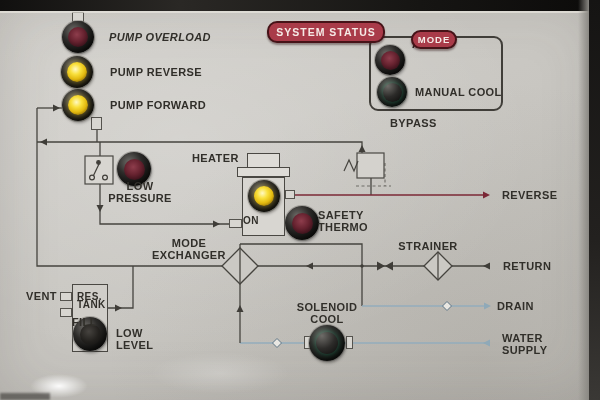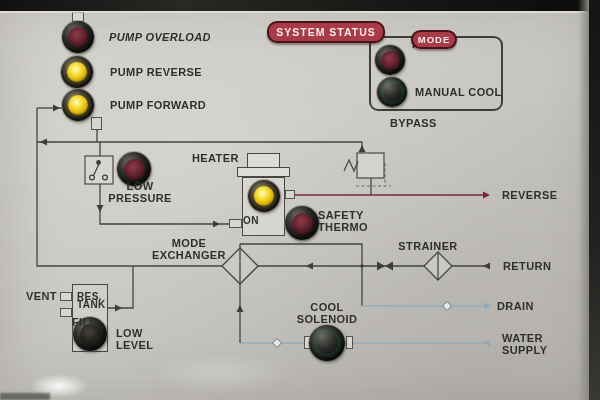--- a/index.html
+++ b/index.html
@@ -195,22 +195,22 @@
   </div>
   <div class="lbl" style="left:390px;top:117px;text-align:center;">
     <div>BYPASS</div>
   </div>
   <div class="lbl center" style="left:144px;top:237px;width:90px;">
     <div>MODE</div>
     <div>EXCHANGER</div>
   </div>
   <div class="lbl center" style="left:388px;top:240px;width:80px;">STRAINER</div>
   <div class="lbl center" style="left:287px;top:301px;width:80px;">
+    <div>SOLENOID</div>
     <div>COOL</div>
-    <div>SOLENOID</div>
   </div>
   <div class="lbl" style="left:26px;top:290px;">VENT</div>
   <div class="lbl" style="left:28px;top:316px;padding-left:44px;">FILL</div>
   <div class="lbl" style="left:116px;top:327px;">
     <div>LOW</div>
     <div>LEVEL</div>
   </div>
   <div class="lbl" style="left:502px;top:189px;">REVERSE</div>
   <div class="lbl" style="left:503px;top:260px;">RETURN</div>
   <div class="lbl" style="left:489px;top:300px;margin-left:8px;">DRAIN</div>

